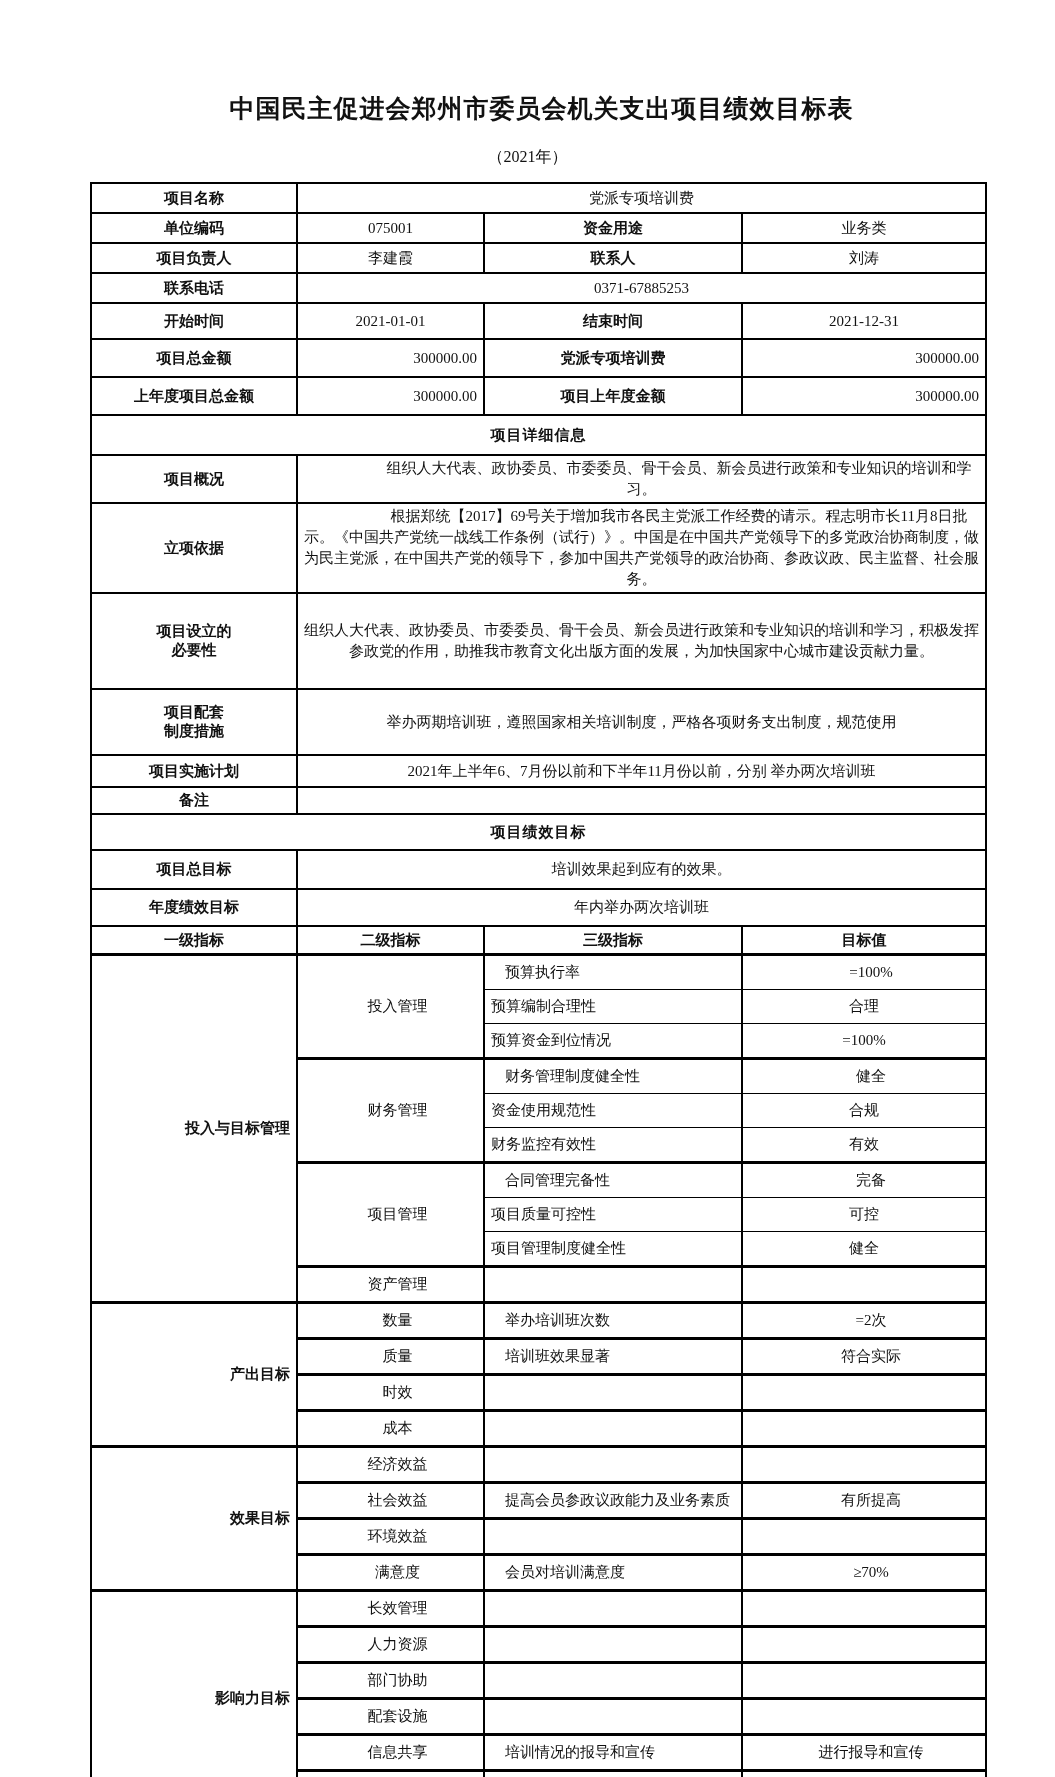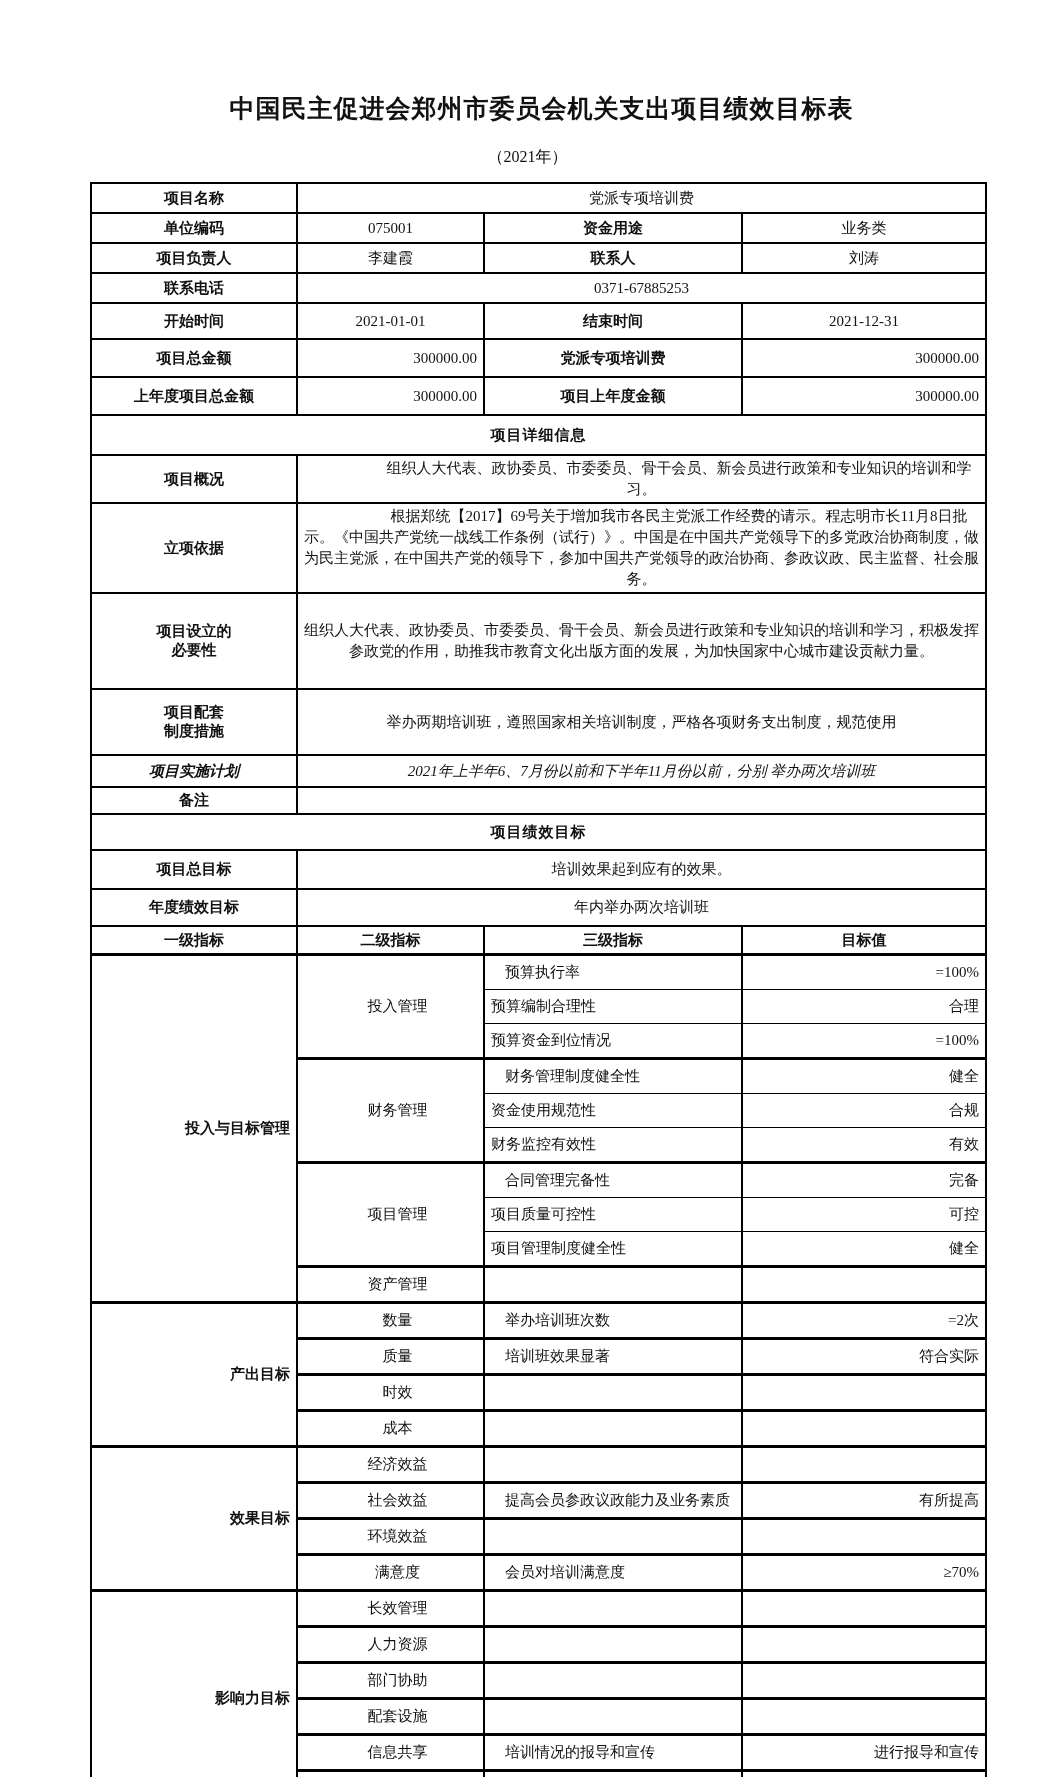--- a/index.html
+++ b/index.html
@@ -66,33 +66,33 @@
   }
   tr.h28 td { height: 24px; }
   tr.h34 td { height: 30px; }
   tr.h36 td { height: 32px; }
   tr.hd1 td { height: 34px; }
   tr.hd2 td { height: 30px; }
   tr.ovw td { height: 40px; }
   tr.basis td { height: 82px; }
   tr.necess td { height: 90px; }
   tr.support td { height: 60px; }
-  tr.plan td { height: 26px; font-style: italic; }
+  tr.plan td { height: 26px; }
   tr.note td { height: 21px; }
   tr.goal1 td { height: 33px; }
   tr.goal2 td { height: 31px; }
   tr.colhdr td { height: 22px; font-weight: bold; text-align: center; }
   tr.ind td { height: 29px; }
   tr.ind td { border-top-width: 1px; border-bottom-width: 1px; }
   tr.ind.sub-start td { border-top-width: 3px; padding-left: 20px; }
   tr.ind-last td { border-bottom-width: 2px; }
   td.g1 { font-weight: bold; text-align: right; }
   td.g2 { text-align: center; }
   td.g3 { text-align: left; }
-  td.g4 { text-align: right; }
+  td.g4 { text-align: center; }
 </style>
 </head>
 <body>
 
 <div class="page">
 
   <h1 class="doc-title">中国民主促进会郑州市委员会机关支出项目绩效目标表</h1>
   <div class="doc-subtitle">（2021年）</div>
 
   <table class="main">

